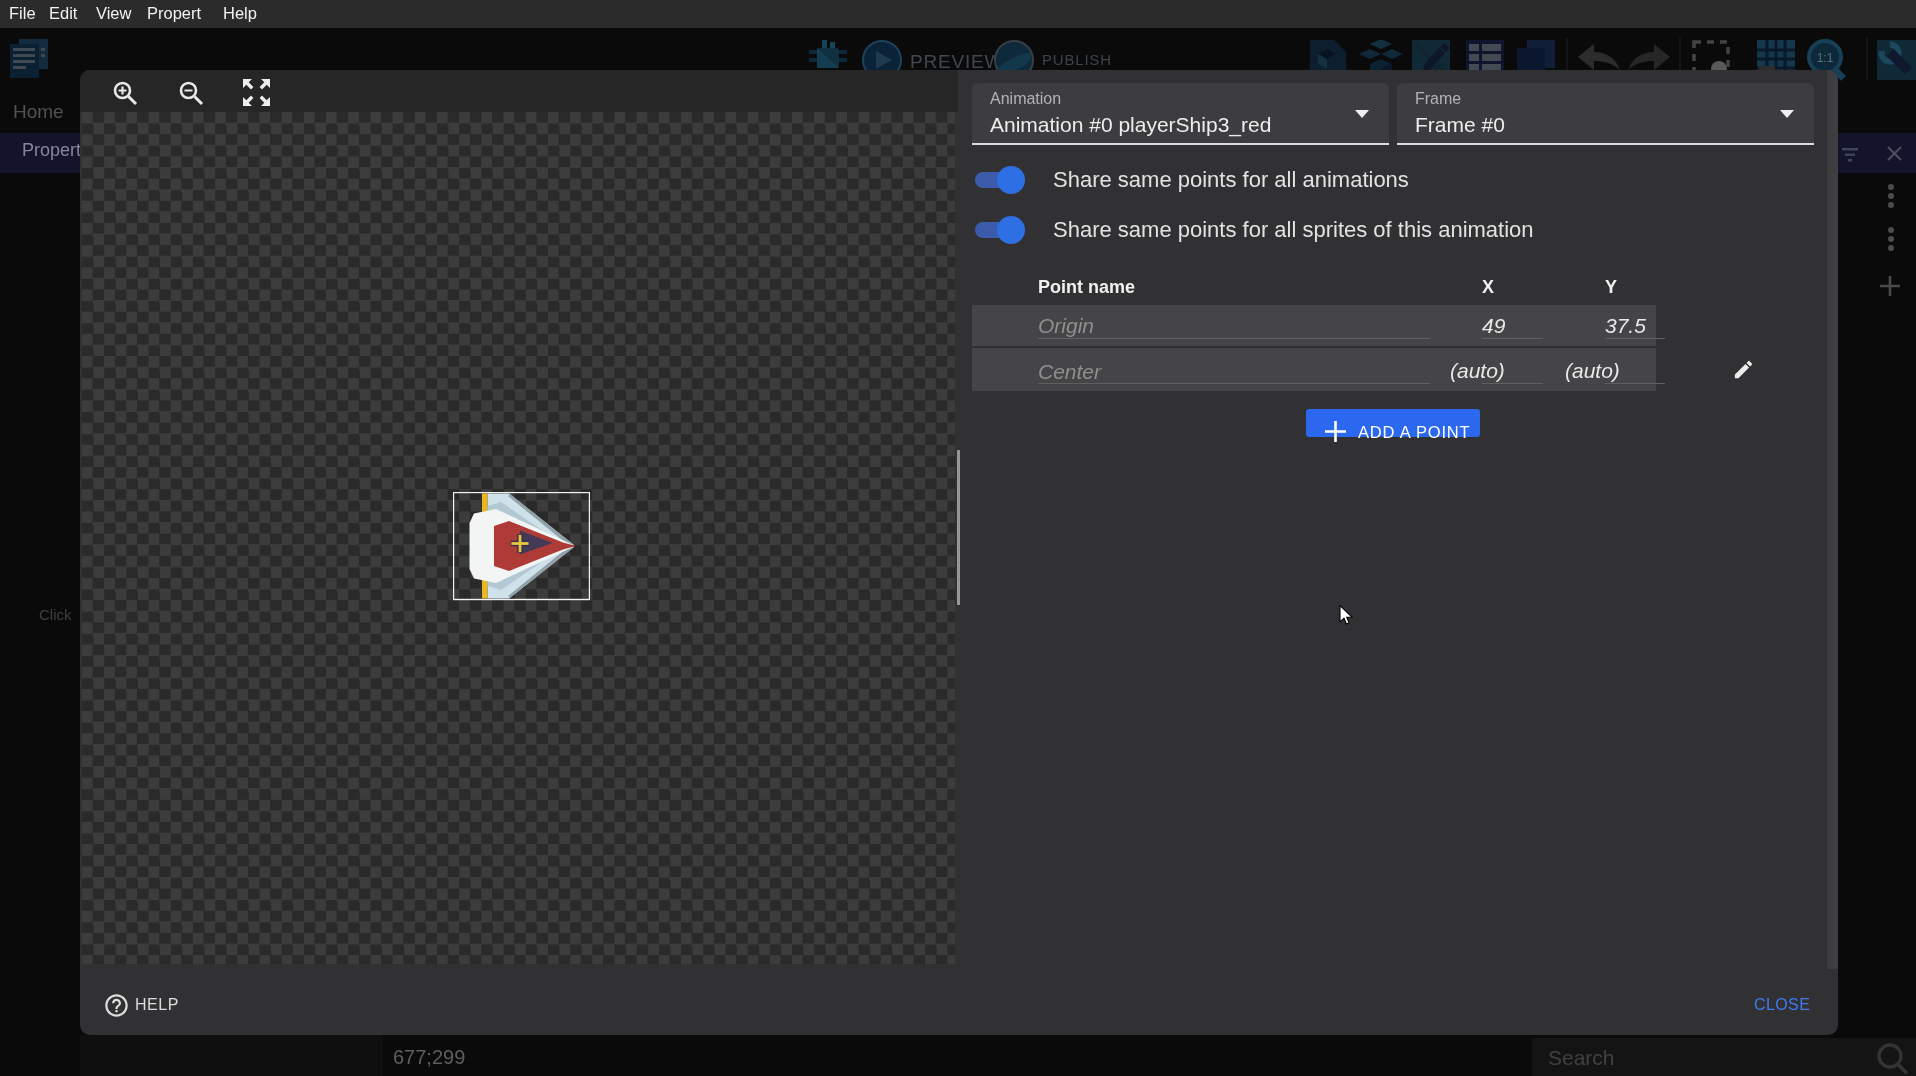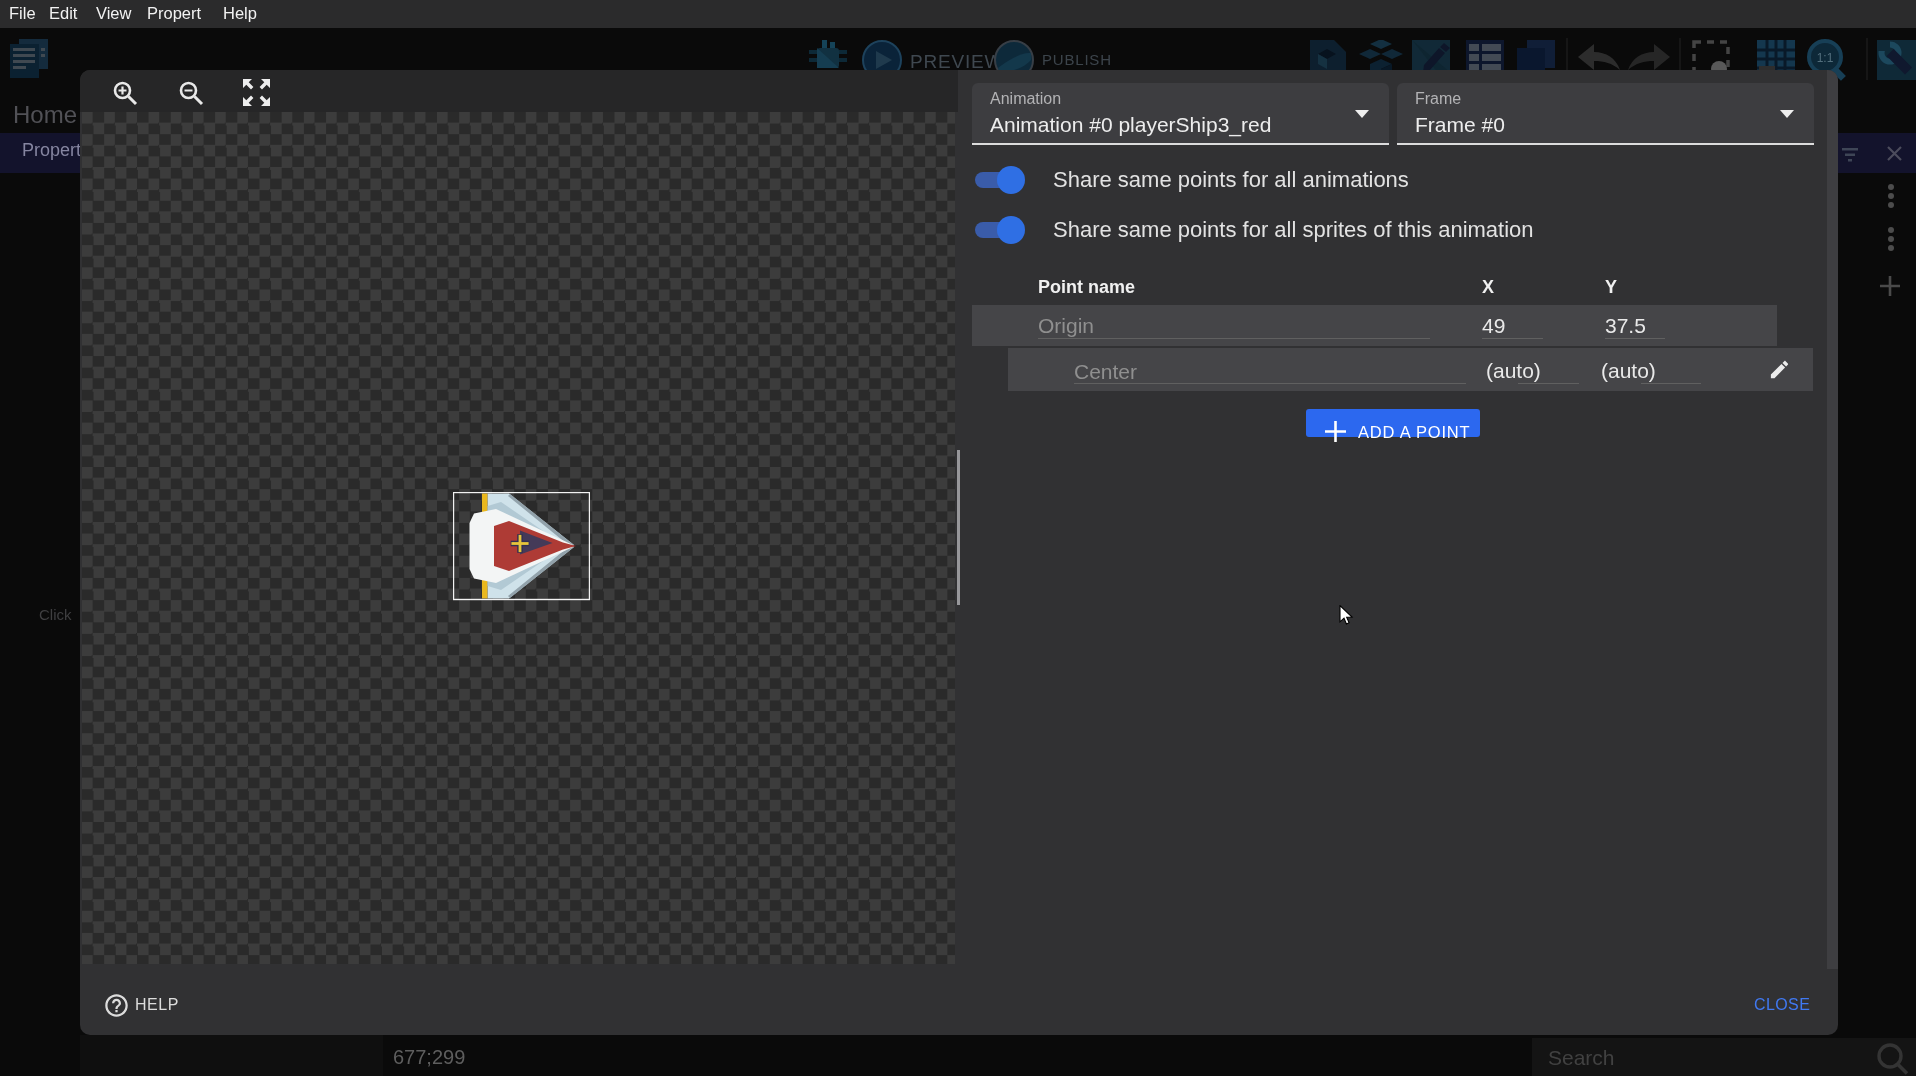--- a/index.html
+++ b/index.html
@@ -8,21 +8,21 @@
   .abs { position:absolute; }
 
   
   #menubar { position:absolute; left:0; top:0; width:1916px; height:28px; background:#2b2b2c; }
   #menubar span { position:absolute; top:4px; font-size:16.5px; color:#f2f2f2; }
 
   
   #toolicons { filter:brightness(0.74); }
   #appbg { position:absolute; left:0; top:28px; width:1916px; height:1048px; background:#0a0a0a; }
   .navybar { position:absolute; left:0; top:133px; width:1916px; height:40px; background:#13132c; }
-  #hometab { position:absolute; left:13px; top:101px; font-size:24px; color:#515156; }
+  #hometab { position:absolute; left:13px; top:101px; font-size:19px; color:#515156; }
   #propertytab { position:absolute; left:22px; top:140px; width:58px; overflow:hidden; font-size:18px; color:#8585a0; white-space:nowrap; }
   #clicktxt { position:absolute; left:39px; top:606px; font-size:15px; color:#3f3f41; }
 
   
   #statusmid { position:absolute; left:80px; top:1035px; width:303px; height:41px; background:#0f0f0f; }
   #statuscoord { position:absolute; left:393px; top:1046px; font-size:20px; color:#5e5e5e; }
   #searchbar { position:absolute; left:1532px; top:1038px; width:384px; height:38px; background:#141414; }
   #searchtxt { position:absolute; left:1548px; top:1046px; font-size:21px; color:#414141; }
 
   
@@ -42,21 +42,21 @@
   .selbox .val { position:absolute; left:18px; top:30px; font-size:21px; color:#ededed;text-align:center; }
   .selbox .arr { position:absolute; right:20px; top:27px; width:0; height:0;
     border-left:7px solid transparent; border-right:7px solid transparent; border-top:8px solid #efefef; }
 
   .switch { position:absolute; width:49px; height:28px; }
   .switch .track { position:absolute; left:1px; top:6px; width:40px; height:16px; border-radius:8px; background:#3a5caa; }
   .switch .thumb { position:absolute; left:23px; top:0; width:28px; height:28px; border-radius:50%; background:#2f6fe4; }
   .swlbl { position:absolute; font-size:22px; color:#e2e2e2;margin-left:16px; }
 
   .th { position:absolute; font-size:18px; font-weight:bold; color:#f0f0f0; }
-  .trow { position:absolute; left:892px; width:805px; height:42px; background:#454548; }
+  .trow { position:absolute; left:892px; width:684px; height:42px; background:#454548;font-style:italic; }
   .tname { position:absolute; left:66px; top:9px; font-size:21px; color:#8f8f8f; }
   .tval { position:absolute; top:9px; font-size:21px; color:#e9e9e9; }
   .uline { position:absolute; height:1px; background:#606060; }
 
   #addbtn { position:absolute; left:1226px; top:339px; width:174px; height:28px; background:#2c68ef;
     border-radius:3px; color:#fff; }
   #addbtn .tx { position:absolute; left:52px; top:14px; font-size:16.5px; letter-spacing:0.8px; }
 
   #helpbtn { position:absolute; left:25px; top:924px; width:120px; height:24px; color:#dcdcdc; }
   #closebtn { position:absolute; left:1674px; top:926px; font-size:16px; color:#4079f2; letter-spacing:0.4px; }
@@ -315,21 +315,21 @@
   <div class="th" style="left:1525px; top:207px;">Y</div>
 
   <div class="trow" style="top:235px; height:41px;">
     <div class="tname">Origin</div>
     <div class="tval" style="left:510px;">49</div>
     <div class="tval" style="left:633px;">37.5</div>
     <div class="uline" style="left:66px; width:392px; top:33px;"></div>
     <div class="uline" style="left:510px; width:61px; top:33px;"></div>
     <div class="uline" style="left:633px; width:60px; top:33px;"></div>
   </div>
-  <div class="trow" style="top:278px; height:43px;margin-left:36px;">
+  <div class="trow" style="top:278px; height:43px;">
     <div class="tname" style="top:12px;">Center</div>
     <div class="tval" style="left:478px; top:11px;">(auto)</div>
     <div class="tval" style="left:593px; top:11px;">(auto)</div>
     <div class="uline" style="left:66px; width:392px; top:35px;"></div>
     <div class="uline" style="left:510px; width:61px; top:35px;"></div>
     <div class="uline" style="left:633px; width:60px; top:35px;"></div>
     <div id="pencil" class="abs" style="left:760px; top:10px;">
       <svg width="23" height="23" viewBox="0 0 24 24">
         <path d="M3 17.25V21h3.75L17.81 9.94l-3.75-3.75L3 17.25zM20.71 7.04c.39-.39.39-1.02 0-1.41l-2.34-2.34c-.39-.39-1.02-.39-1.41 0l-1.83 1.83 3.75 3.75 1.83-1.83z" fill="#ececec"></path>
       </svg>

